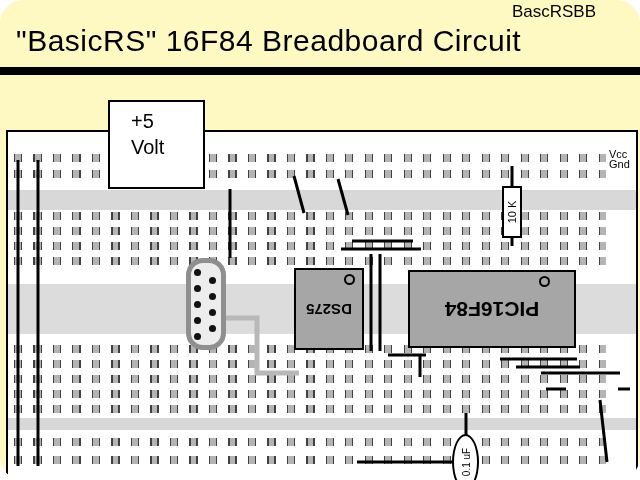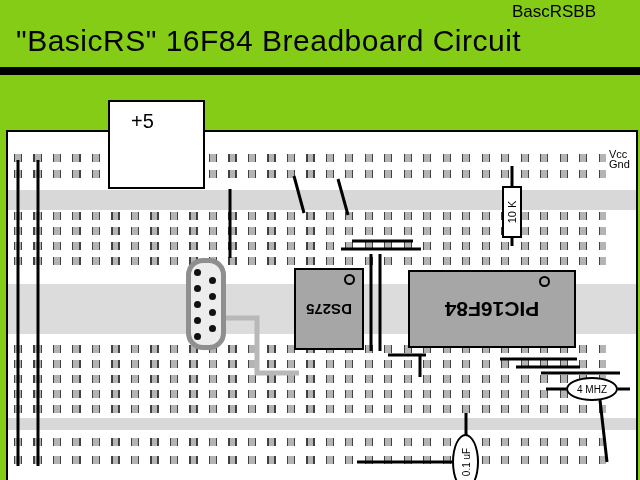--- a/index.html
+++ b/index.html
@@ -1,19 +1,19 @@
 <!DOCTYPE html>
 <html><head>
 <meta charset="utf-8">
 <style>
   * { margin:0; padding:0; box-sizing:border-box; }
   body { background:#fff; }
   .page {
-    position:relative; width:640px; height:480px; background:#84cc16; overflow:hidden;
-    font-family:"Liberation Sans", sans-serif; color:#000;
+    position:relative; width:640px; height:480px; background:#fef9c3; overflow:hidden;
+    font-family:"Liberation Sans", sans-serif; color:#000;border-radius:23px;
   }
   .doc-code { position:absolute; top:2px; right:44px; font-size:17px; }
   .title { position:absolute; top:24px; left:16px; font-size:30px; letter-spacing:0.5px; white-space:nowrap; }
   .divider { position:absolute; top:67px; left:0; width:640px; height:8px; background:#000; }
 
   .board {
     position:absolute; left:6px; top:130px; width:632px; height:436px;
     border:2px solid #000; background:#fff;
   }
   .band { position:absolute; left:0; width:100%; background:#d8d8d8; }
@@ -157,25 +157,23 @@
 
   <div class="chip pic">
     <div class="pin1"></div>
     <span class="lbl">PIC16F84</span>
   </div>
 
   <div class="resistor">
     <span class="lbl">10 K</span>
   </div>
 
-  <div class="crystal">
-    <span>4 MHZ</span>
-  </div>
 
   <div class="cap">
     <span class="lbl">0.1 uF</span>
   </div>
 
   <div class="psu">
     <div>+5</div>
+    <div>Volt</div>
   </div>
 
 </div>
 
 </body></html>

